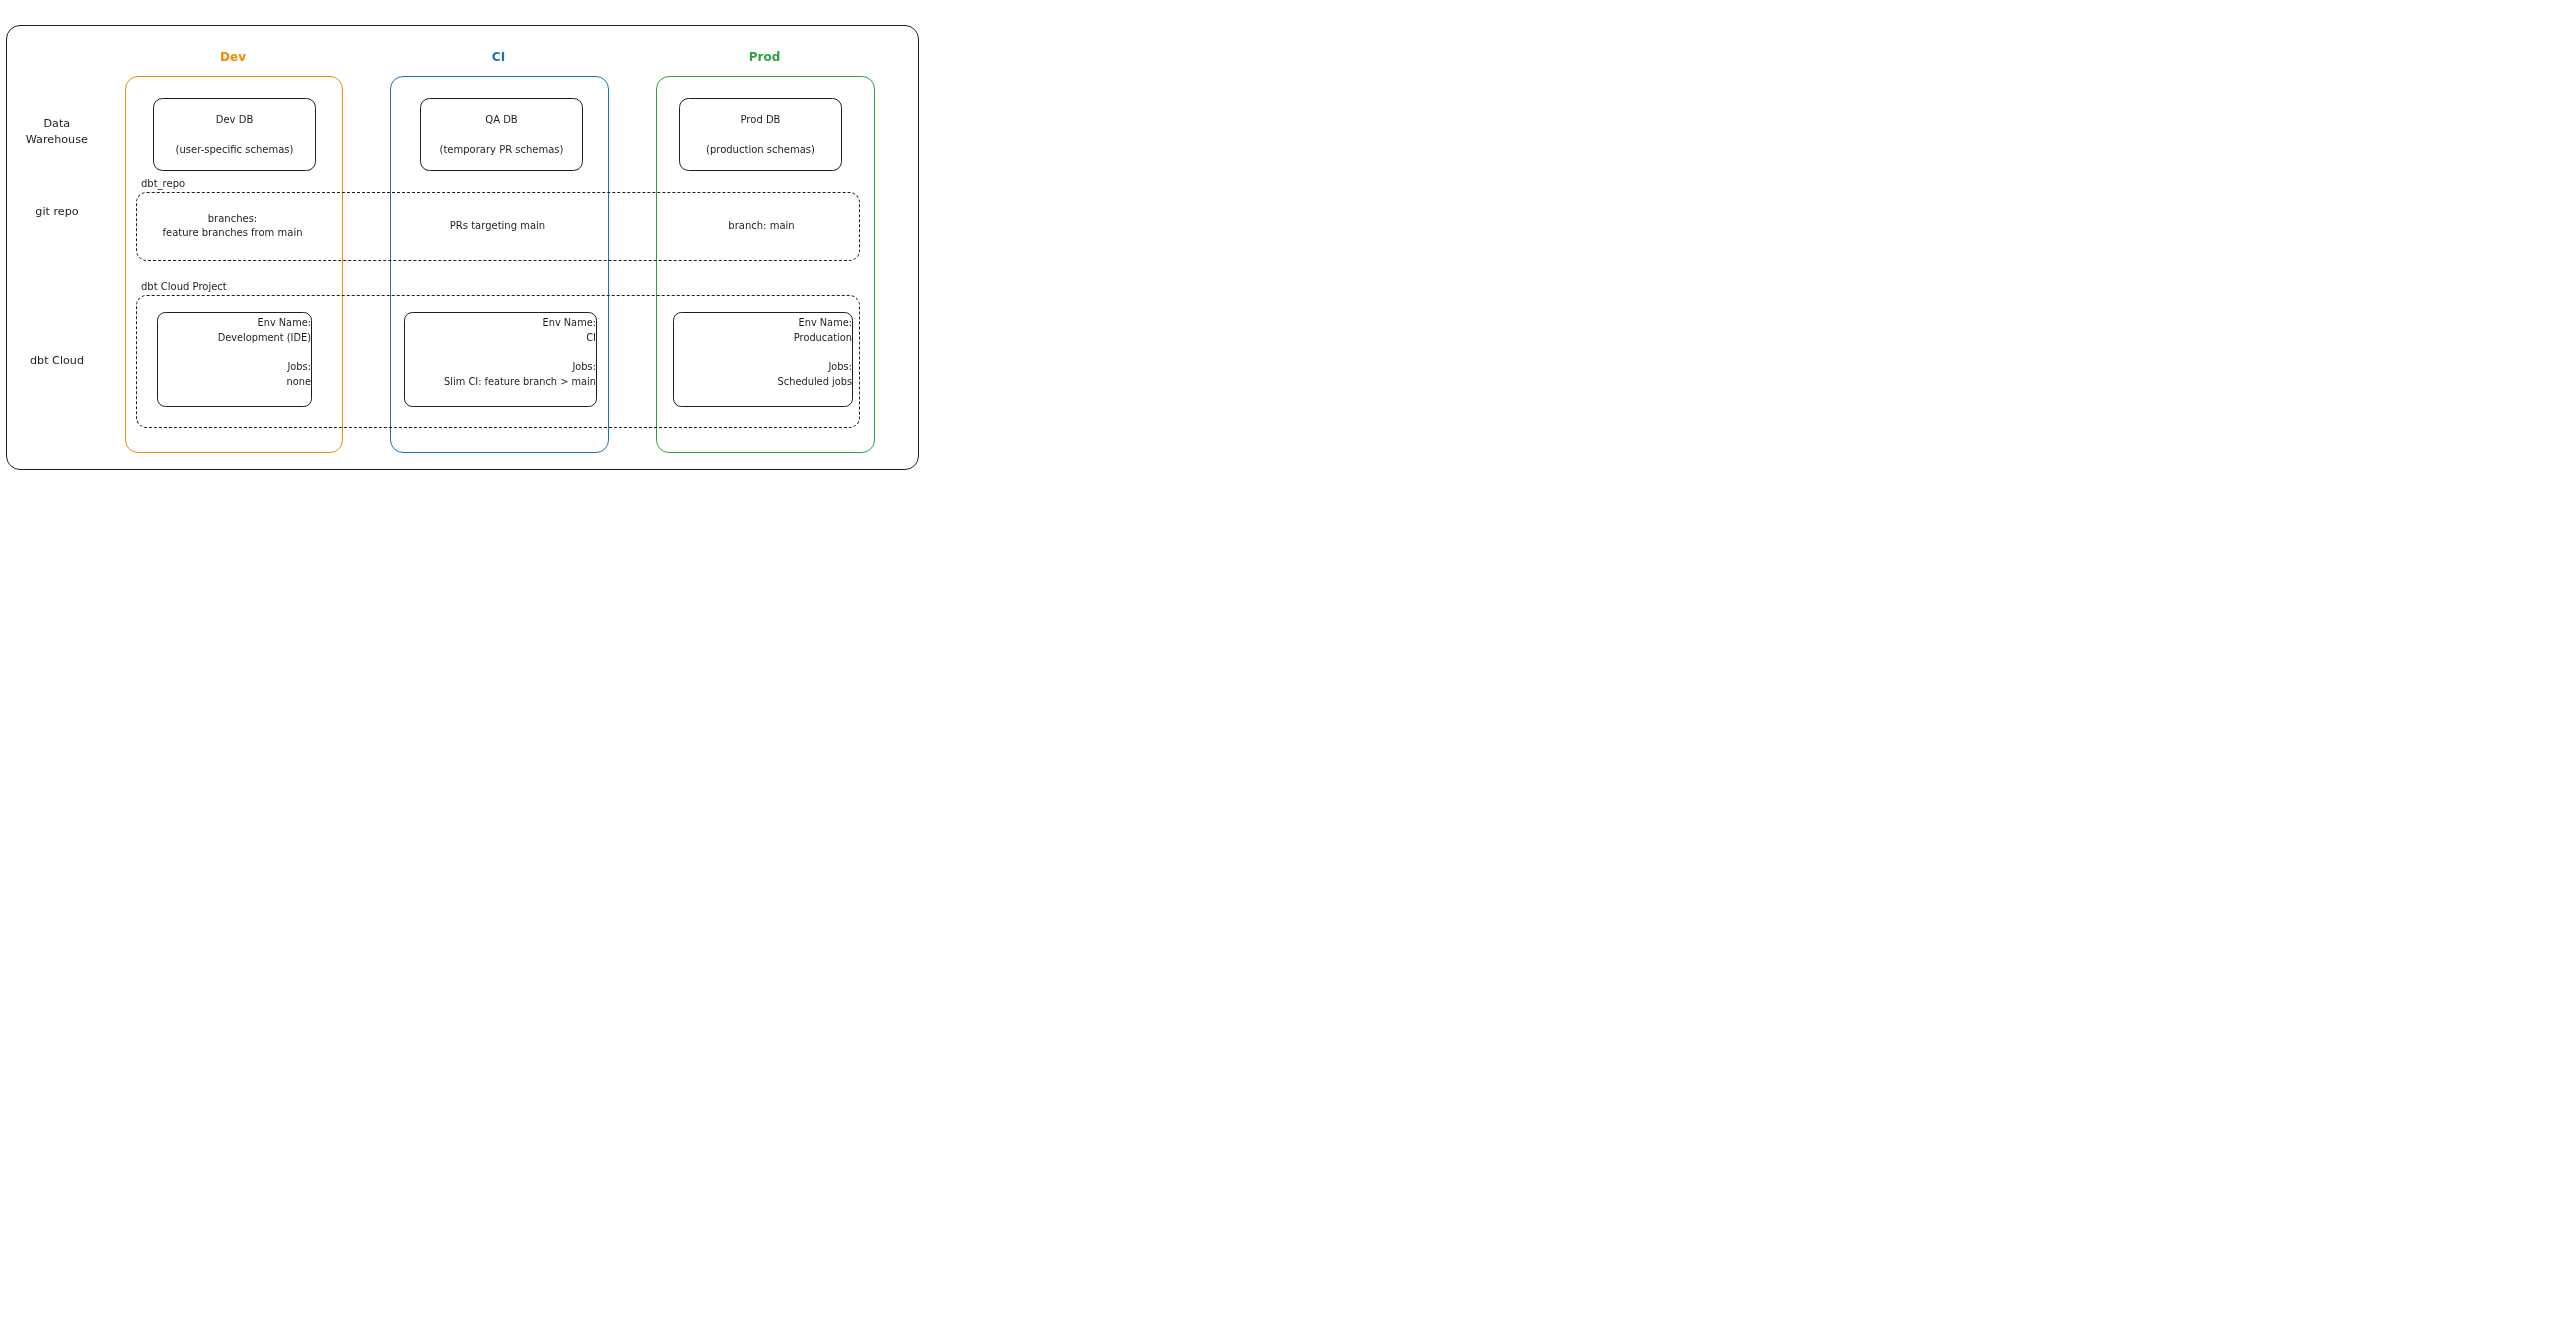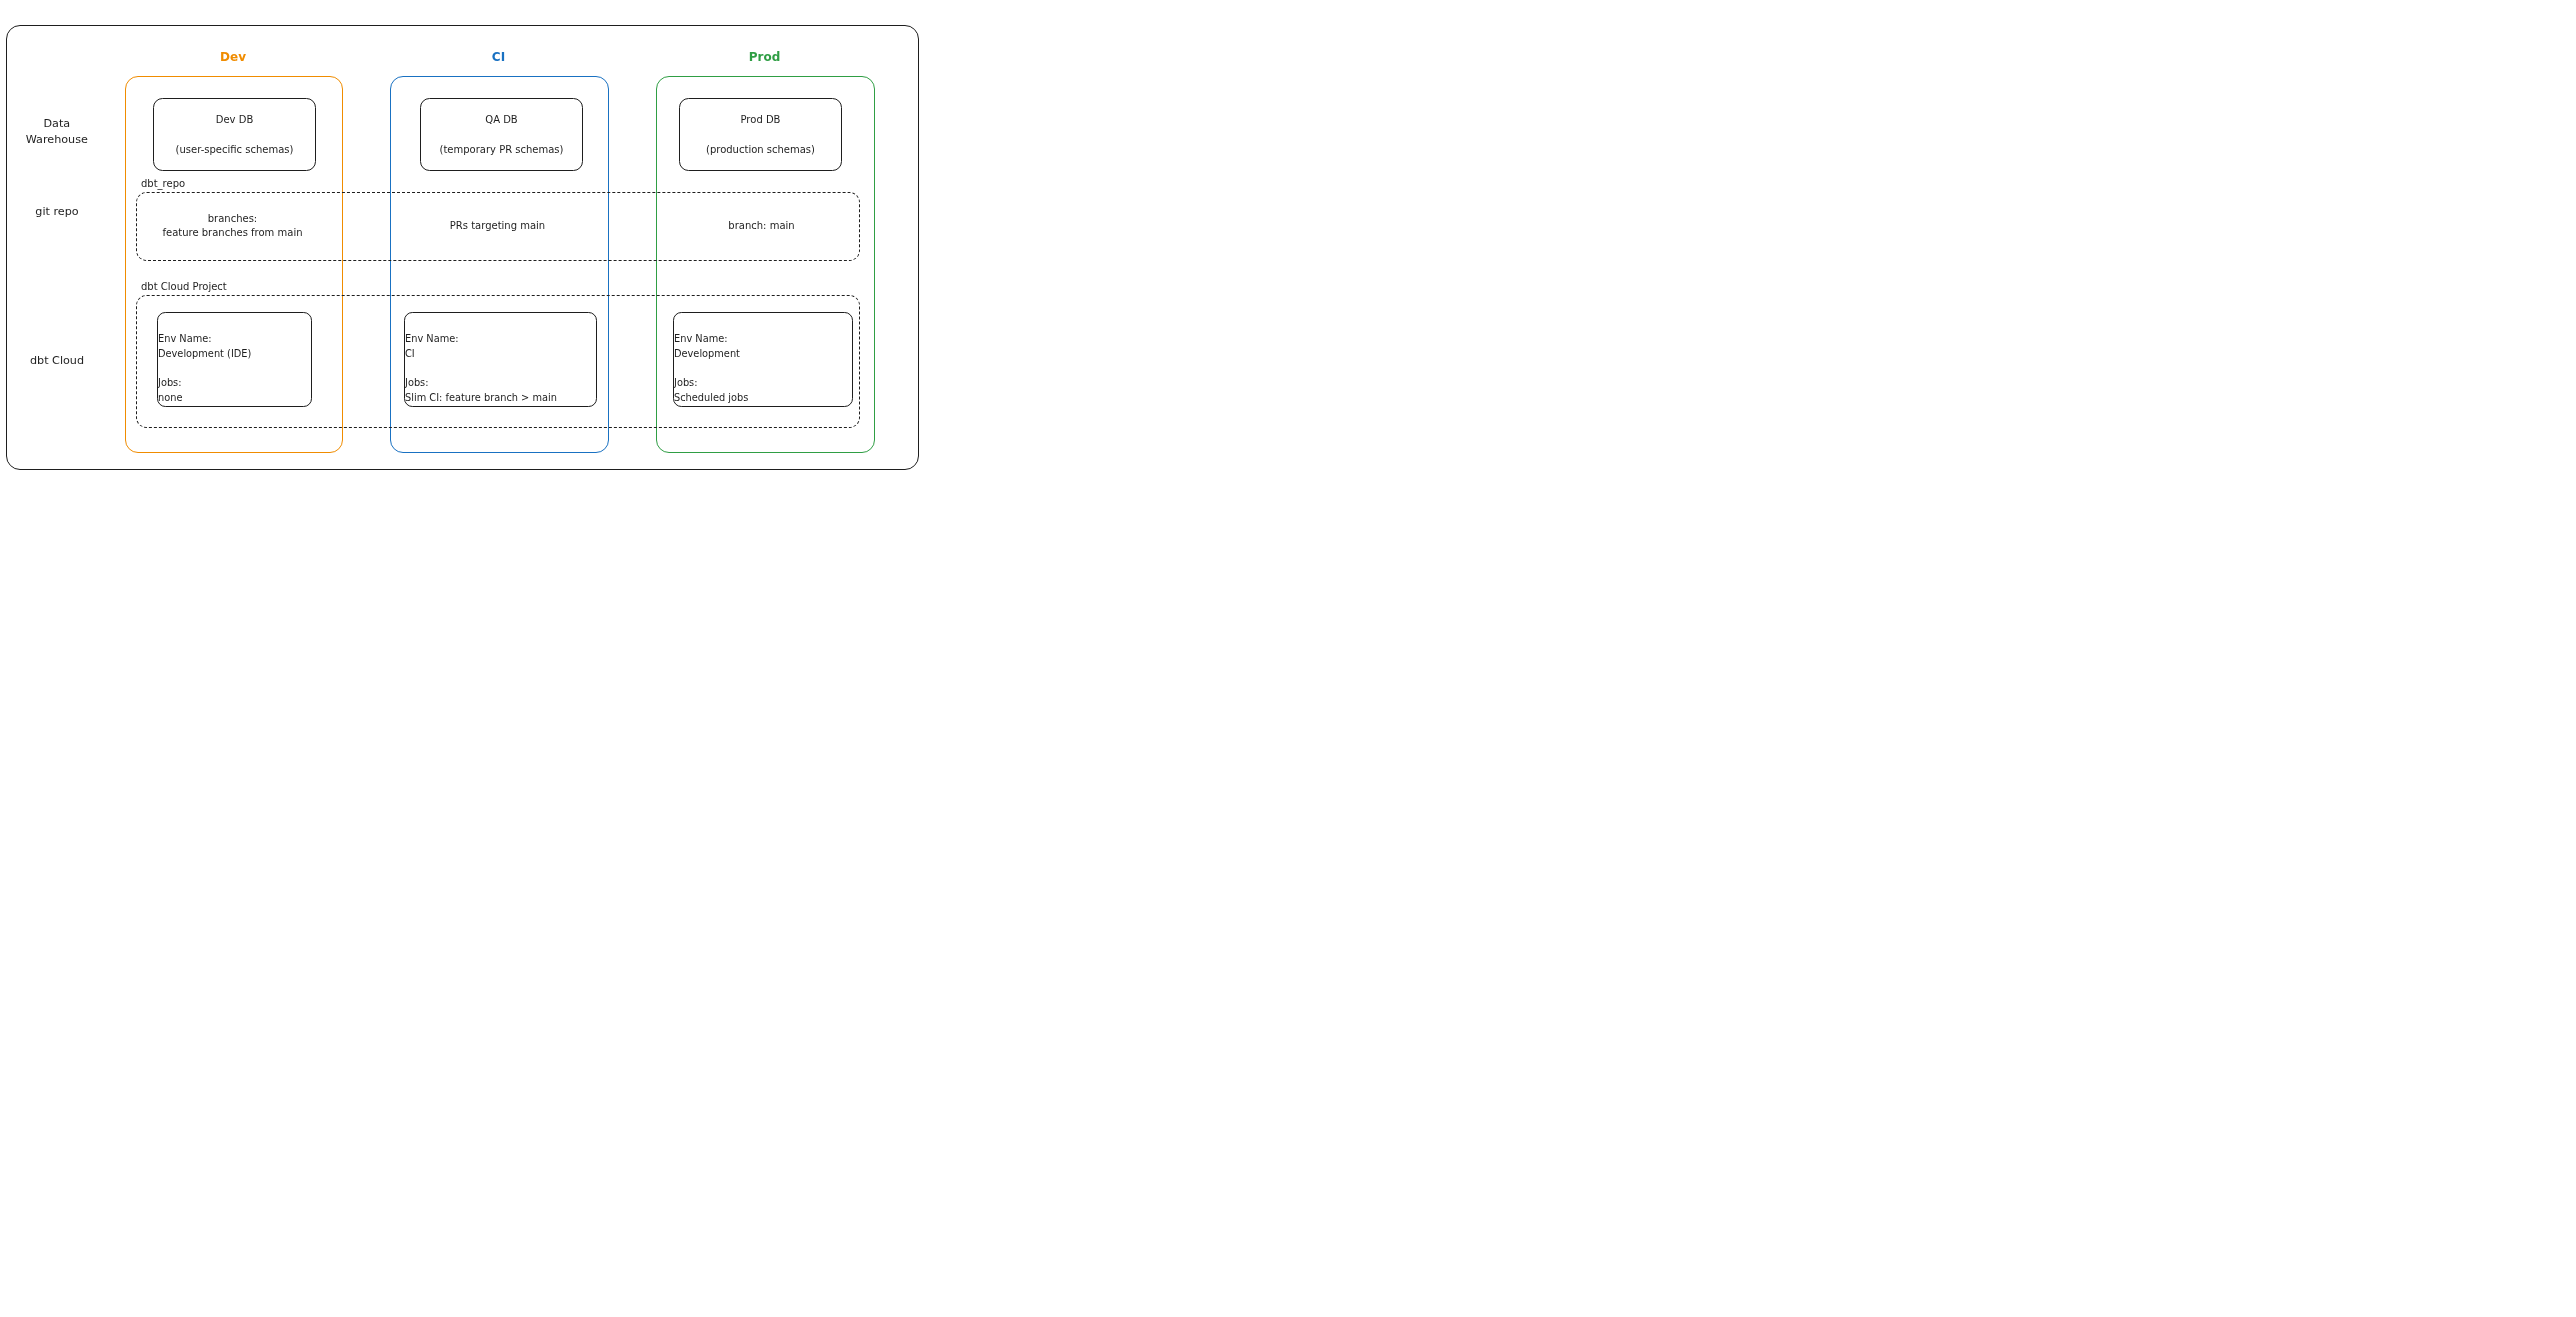--- a/index.html
+++ b/index.html
@@ -89,22 +89,22 @@
     text-align: center;
   }
   .repo-cell.dev  { left: 141px;  width: 183px; }
   .repo-cell.ci   { left: 406px;  width: 183px; }
   .repo-cell.prod { left: 670px; width: 183px; }
   .env-box {
     top: 312px; height: 95px;
     border: 1.8px solid #1e1e1e;
     border-radius: 8.3px;
     display: flex; flex-direction: column;
-    align-items: flex-start;
-    padding-top: 18px;
+    align-items: flex-end;
+    padding-top: 2px;
     box-sizing: border-box;
     font-size: 9.8px;
     line-height: 15px;
     text-align: center;
     background: transparent;
   }
   .env-box.dev  { left: 157px;  width: 155px; }
   .env-box.ci   { left: 404px;  width: 193px; }
   .env-box.prod { left: 673px; width: 180px; }
   .env-spacer { height: 14px; }
@@ -168,20 +168,20 @@
   </div>
   <div class="abs env-box ci">
     <div class="line">Env Name:</div>
     <div class="line">CI</div>
     <div class="env-spacer"></div>
     <div class="line">Jobs:</div>
     <div class="line">Slim CI: feature branch &gt; main</div>
   </div>
   <div class="abs env-box prod">
     <div class="line">Env Name:</div>
-    <div class="line">Development</div>
+    <div class="line">Producation</div>
     <div class="env-spacer"></div>
     <div class="line">Jobs:</div>
     <div class="line">Scheduled jobs</div>
   </div>
 
 </div>
 
 
 </body></html>

